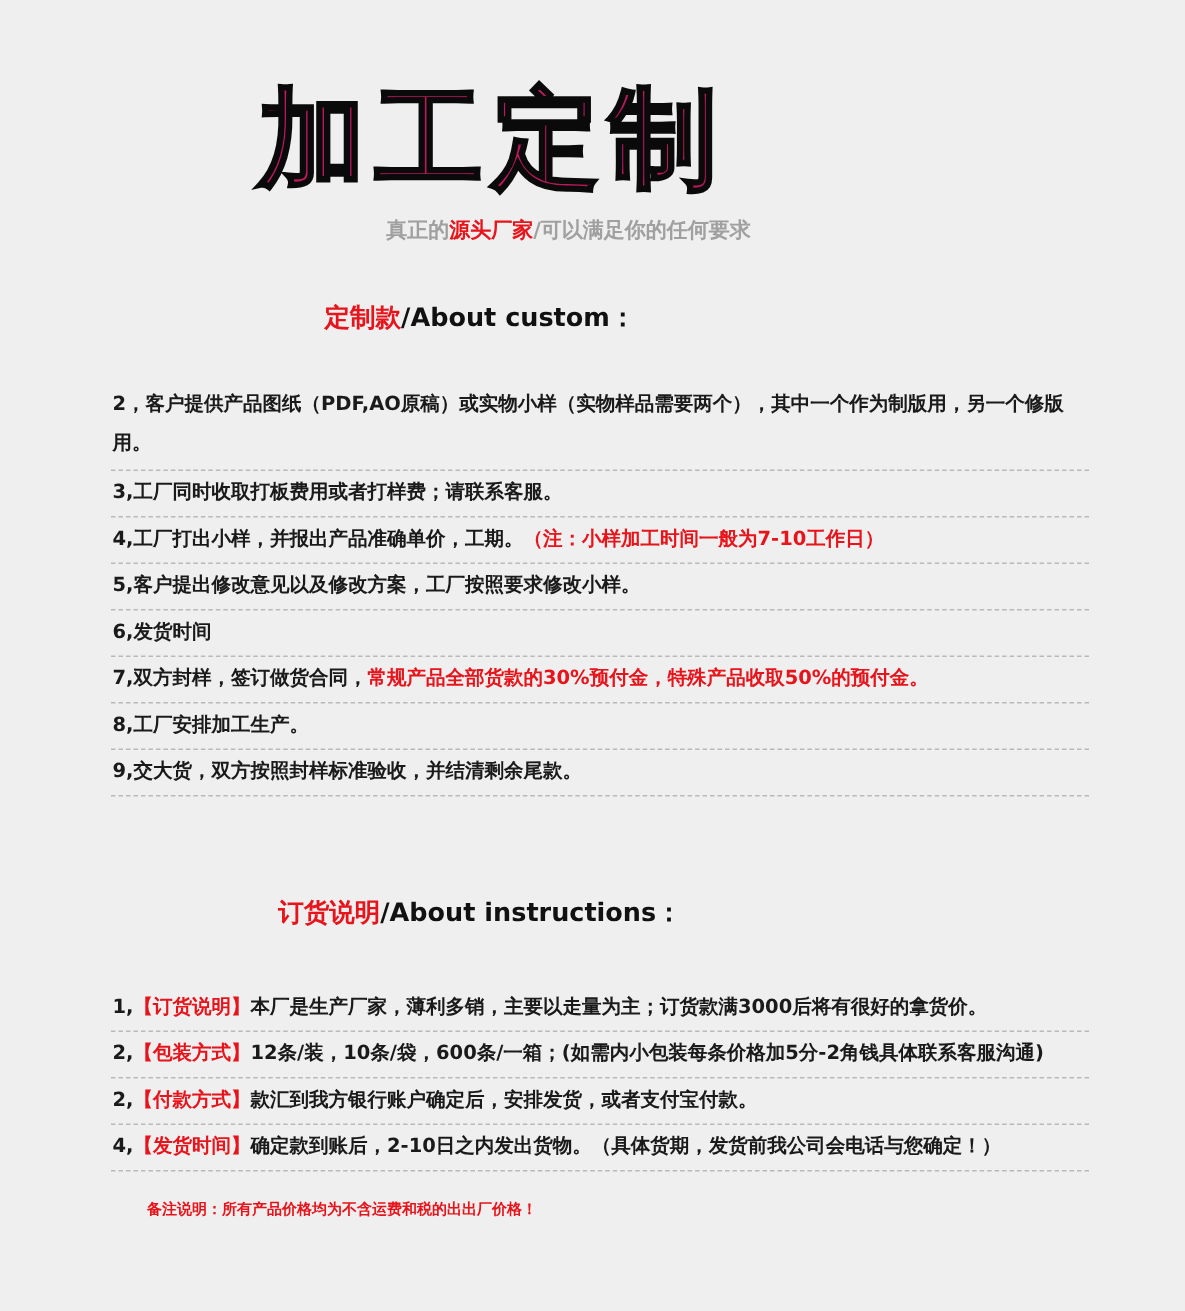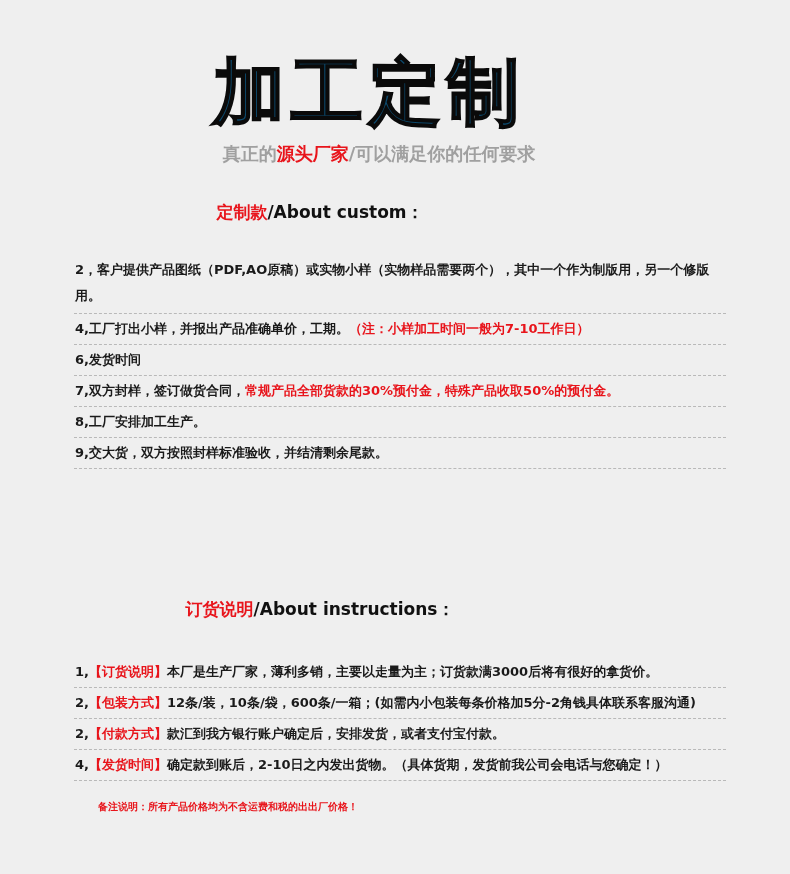--- a/index.html
+++ b/index.html
@@ -4,28 +4,27 @@
   <style>
     html, body { margin: 0; padding: 0; }
     body {
       width: 790px; height: 874px; background: #efefef; overflow: hidden;
       font-family: "DejaVu Sans", "Liberation Sans", sans-serif; color: #1a1a1a;
       position: relative;
     }
     .red { color: #e8141b; }
     .title {
       position: absolute; left: 0; top: 50px; width: 656px; text-align: center;
-      font-size: 72px; font-weight: 900; letter-spacing: 6px; color: #0c4a6e;
+      font-size: 72px; font-weight: 900; letter-spacing: 6px; color: #be185d;
       line-height: 84px;
-      margin-left: 41px;
       -webkit-text-stroke: 2px #0a0a0a;
     }
     .subtitle {
       position: absolute; left: 0; top: 142px; width: 758px; text-align: center;
-      font-size: 18px; color: #a0a0a0; line-height: 24px; font-weight: bold;
+      font-size: 14px; color: #a0a0a0; line-height: 24px; font-weight: bold;
     }
     .subtitle .red { font-weight: bold; }
     .section-head {
       position: absolute; left: 0; width: 640px; text-align: center;
       font-size: 17px; font-weight: bold; line-height: 24px; color: #111;
     }
     .list { position: absolute; left: 74px; width: 652px; }
     .row {
       font-size: 13px; font-weight: bold; line-height: 20px;
       border-bottom: 1px dashed #b9b9b9; padding: 5px 0 5px 1px;
@@ -45,21 +44,23 @@
 <div class="subtitle">
   <span>真正的</span><span class="red">源头厂家</span><span>/可以满足你的任何要求</span>
 </div>
 
 <div class="section-head" style="top:200px;">
   <span class="red">定制款</span><span>/About custom：</span>
 </div>
 
 <div class="list" style="top:255px;">
   <div class="row wrap"><span>2，客户提供产品图纸（PDF,AO原稿）或实物小样（实物样品需要两个），其中一个作为制版用，另一个修版用。</span></div>
+  <div class="row"><span>3,工厂同时收取打板费用或者打样费；请联系客服。</span></div>
   <div class="row"><span>4,工厂打出小样，并报出产品准确单价，工期。</span><span class="red">（注：小样加工时间一般为7-10工作日）</span></div>
+  <div class="row"><span>5,客户提出修改意见以及修改方案，工厂按照要求修改小样。</span></div>
   <div class="row"><span>6,发货时间</span></div>
   <div class="row"><span>7,双方封样，签订做货合同，</span><span class="red">常规产品全部货款的30%预付金，特殊产品收取50%的预付金。</span></div>
   <div class="row"><span>8,工厂安排加工生产。</span></div>
   <div class="row"><span>9,交大货，双方按照封样标准验收，并结清剩余尾款。</span></div>
 </div>
 
 <div class="section-head" style="top:597px;">
   <span class="red">订货说明</span><span>/About instructions：</span>
 </div>
 

